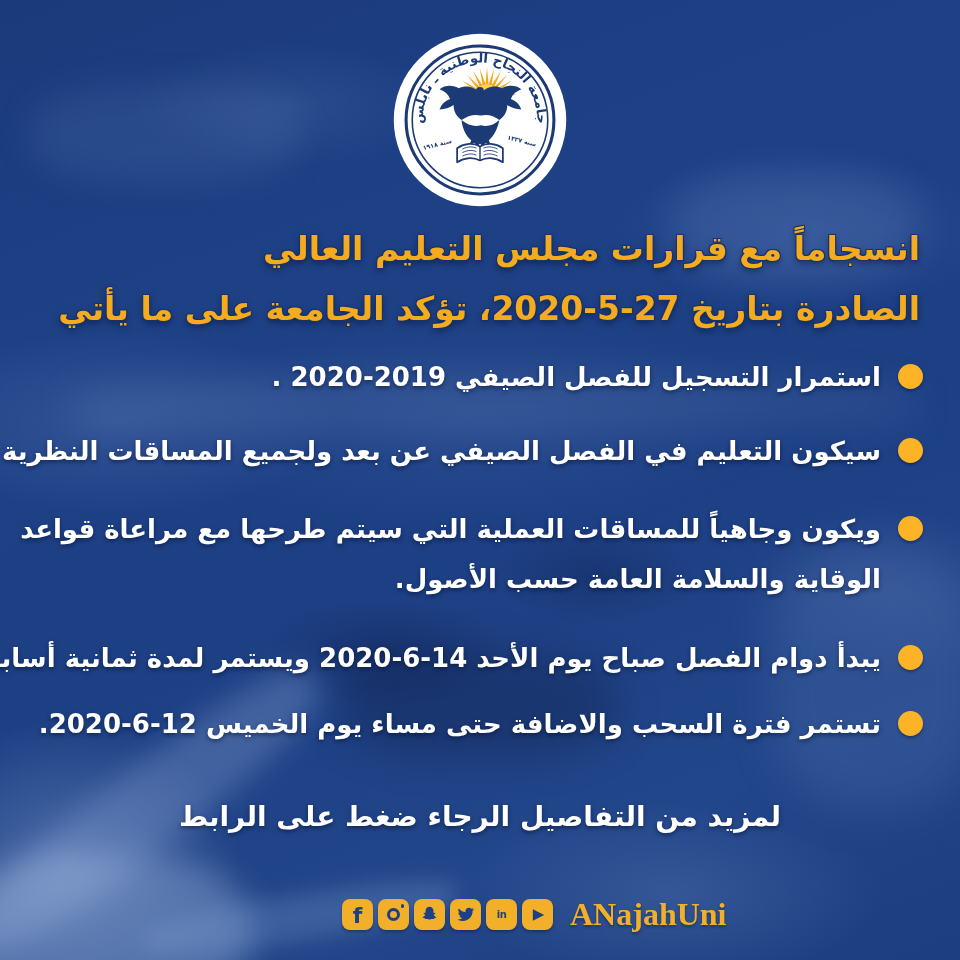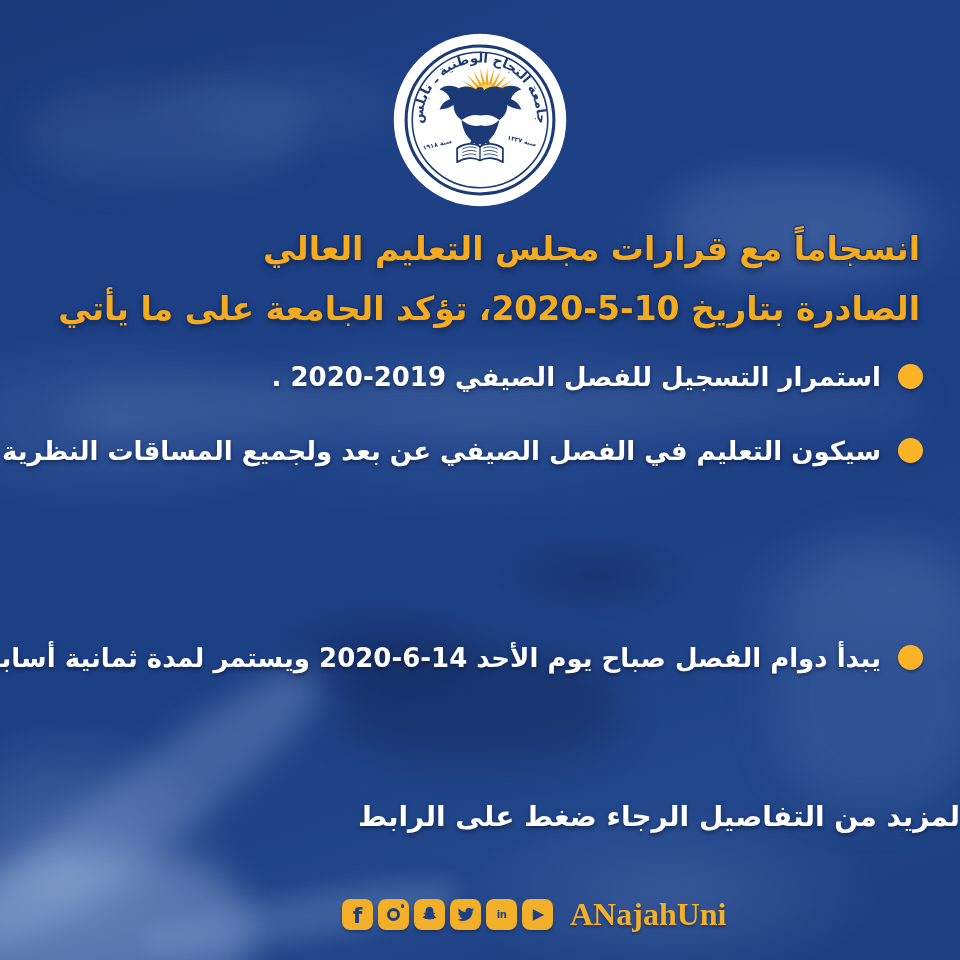--- a/index.html
+++ b/index.html
@@ -46,21 +46,21 @@
     margin-top:12px; box-shadow:0 2px 3px rgba(4,14,40,.4);
   }
   .btxt{
     color:#ffffff; font-weight:bold; font-size:26px; line-height:50px;
     text-align:right; white-space:nowrap;
     text-shadow:0 2px 4px rgba(4,14,40,.55);
   }
   .b1{ top:352px; } .b2{ top:426px; } .b3{ top:504px; } .b4{ top:633px; } .b5{ top:699px; }
 
   .footer-note{
-    position:absolute; top:800px; left:0; width:100%; direction:rtl;
+    position:absolute; top:800px; left:0; width:100%; text-align:center; direction:rtl;
     color:#ffffff; font-weight:bold; font-size:28px;
     text-shadow:0 2px 4px rgba(4,14,40,.55);
   }
 
   .social-row{ position:absolute; left:342px; top:896px; display:flex; align-items:center; gap:5px; }
   .tile{
     width:31px; height:31px; border-radius:8px; background:#F2B02A; color:#1d3f85;
     display:flex; align-items:center; justify-content:center; position:relative;
     box-shadow:0 2px 3px rgba(4,14,40,.35); cursor:pointer;
   }
@@ -134,45 +134,58 @@
       <path d="M 0 30 L 0 46" stroke="#1c3a76" stroke-width="1.6"></path>
       <path d="M -20 33 C -14 30, -8 30, -4 32 M -20 37 C -14 34, -8 34, -4 36 M -20 41 C -14 38, -8 38, -4 40" stroke="#1c3a76" stroke-width="1" fill="none"></path>
       <path d="M 20 33 C 14 30, 8 30, 4 32 M 20 37 C 14 34, 8 34, 4 36 M 20 41 C 14 38, 8 38, 4 40" stroke="#1c3a76" stroke-width="1" fill="none"></path>
     </g>
     <text x="-48" y="30" font-size="7" font-weight="bold" fill="#1c3a76" text-anchor="middle" transform="rotate(-14 -48 30)" font-family="DejaVu Sans, sans-serif">سنة ١٩١٨</text>
     <text x="47" y="26" font-size="7" font-weight="bold" fill="#1c3a76" text-anchor="middle" transform="rotate(14 47 26)" font-family="DejaVu Sans, sans-serif">سنة ١٣٣٧</text>
   </svg>
 
   <div class="headline">
     <div>انسجاماً مع قرارات مجلس التعليم العالي</div>
-    <div>الصادرة بتاريخ 10-5-2020، تؤكد الجامعة على ما يأتي</div>
+    <div>الصادرة بتاريخ 27-5-2020، تؤكد الجامعة على ما يأتي</div>
   </div>
 
   <div class="bullet b1">
     <span class="dot"></span>
     <div class="btxt">
         <div>استمرار التسجيل للفصل الصيفي 2019-2020 .</div>
       </div>
   </div>
 
   <div class="bullet b2">
     <span class="dot"></span>
     <div class="btxt">
         <div>سيكون التعليم في الفصل الصيفي عن بعد ولجميع المساقات النظرية .</div>
       </div>
   </div>
 
+  <div class="bullet b3">
+    <span class="dot"></span>
+    <div class="btxt">
+      <div>ويكون وجاهياً للمساقات العملية التي سيتم طرحها مع مراعاة قواعد</div>
+      <div>الوقاية والسلامة العامة حسب الأصول.</div>
+    </div>
+  </div>
 
   <div class="bullet b4">
     <span class="dot"></span>
     <div class="btxt">
         <div>يبدأ دوام الفصل صباح يوم الأحد 14-6-2020 ويستمر لمدة ثمانية أسابيع .</div>
       </div>
   </div>
 
+  <div class="bullet b5">
+    <span class="dot"></span>
+    <div class="btxt">
+        <div>تستمر فترة السحب والاضافة حتى مساء يوم الخميس 12-6-2020.</div>
+      </div>
+  </div>
 
   <div class="footer-note">لمزيد من التفاصيل الرجاء ضغط على الرابط</div>
 
   <div class="social-row">
     <div class="tile">
       <span class="glyph-f">f</span>
     </div>
     <div class="tile">
       <span class="ig-ring"></span>
         <span class="ig-dot"></span>

